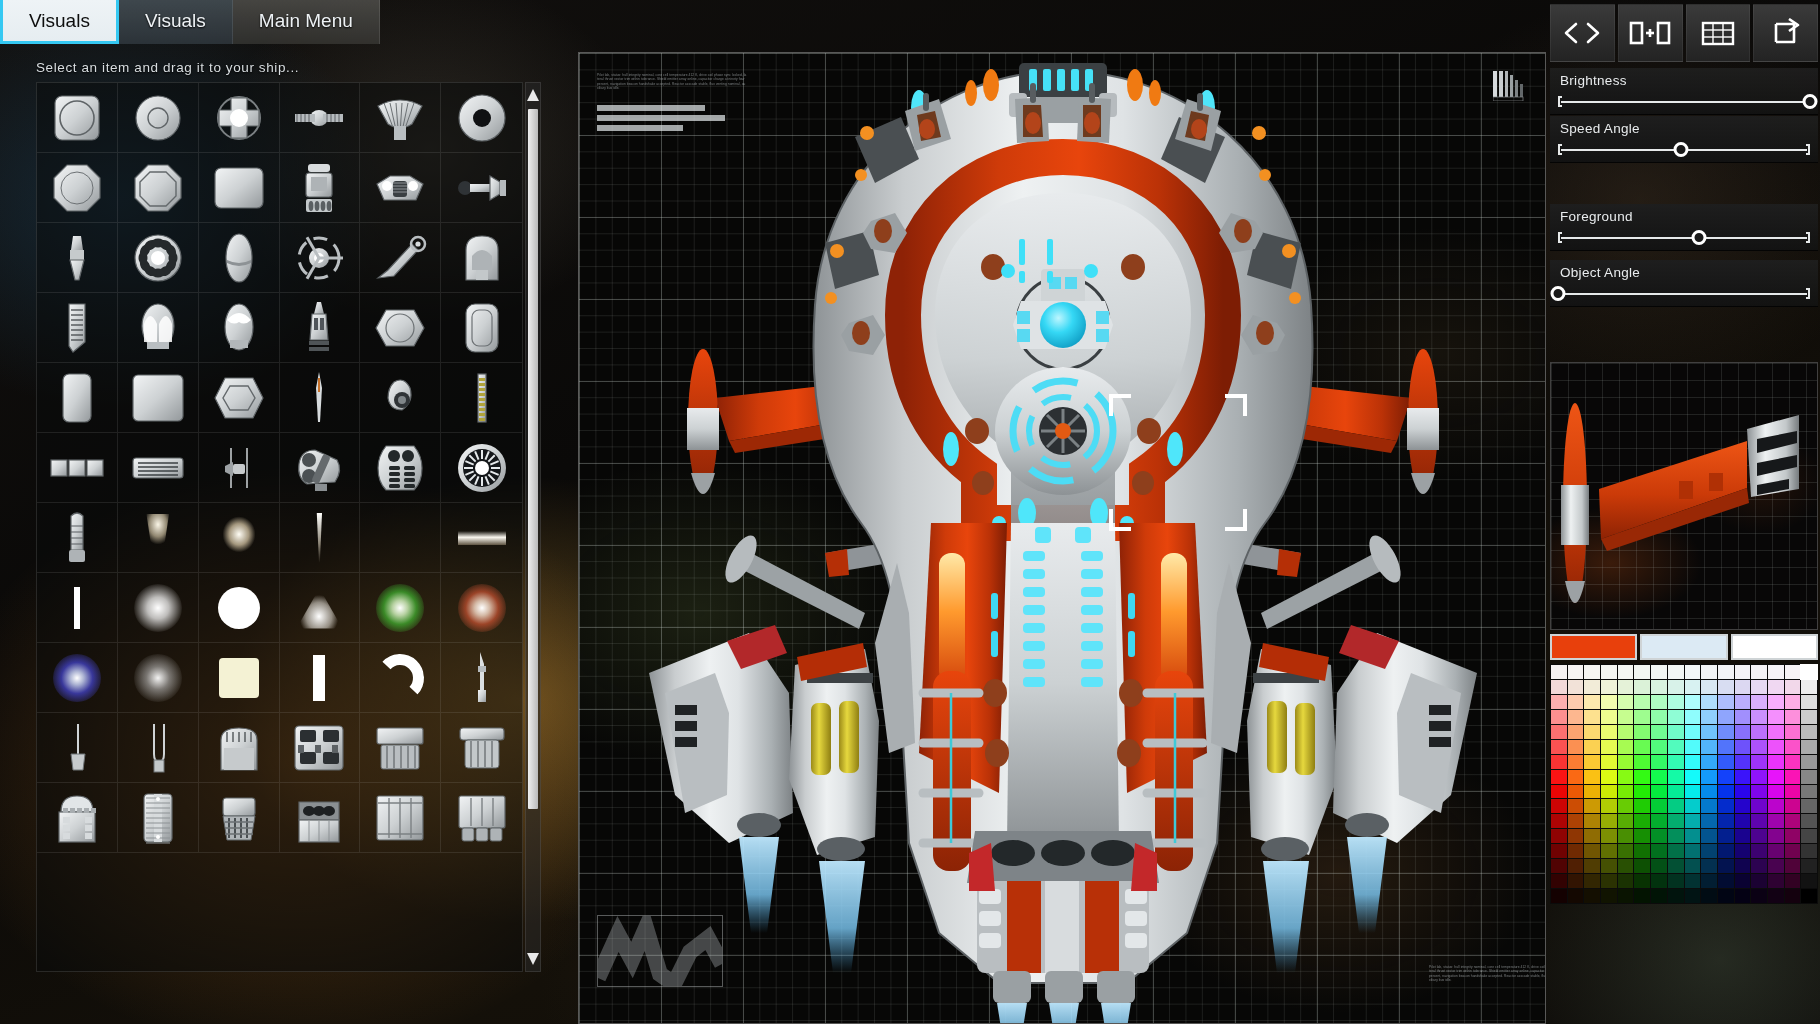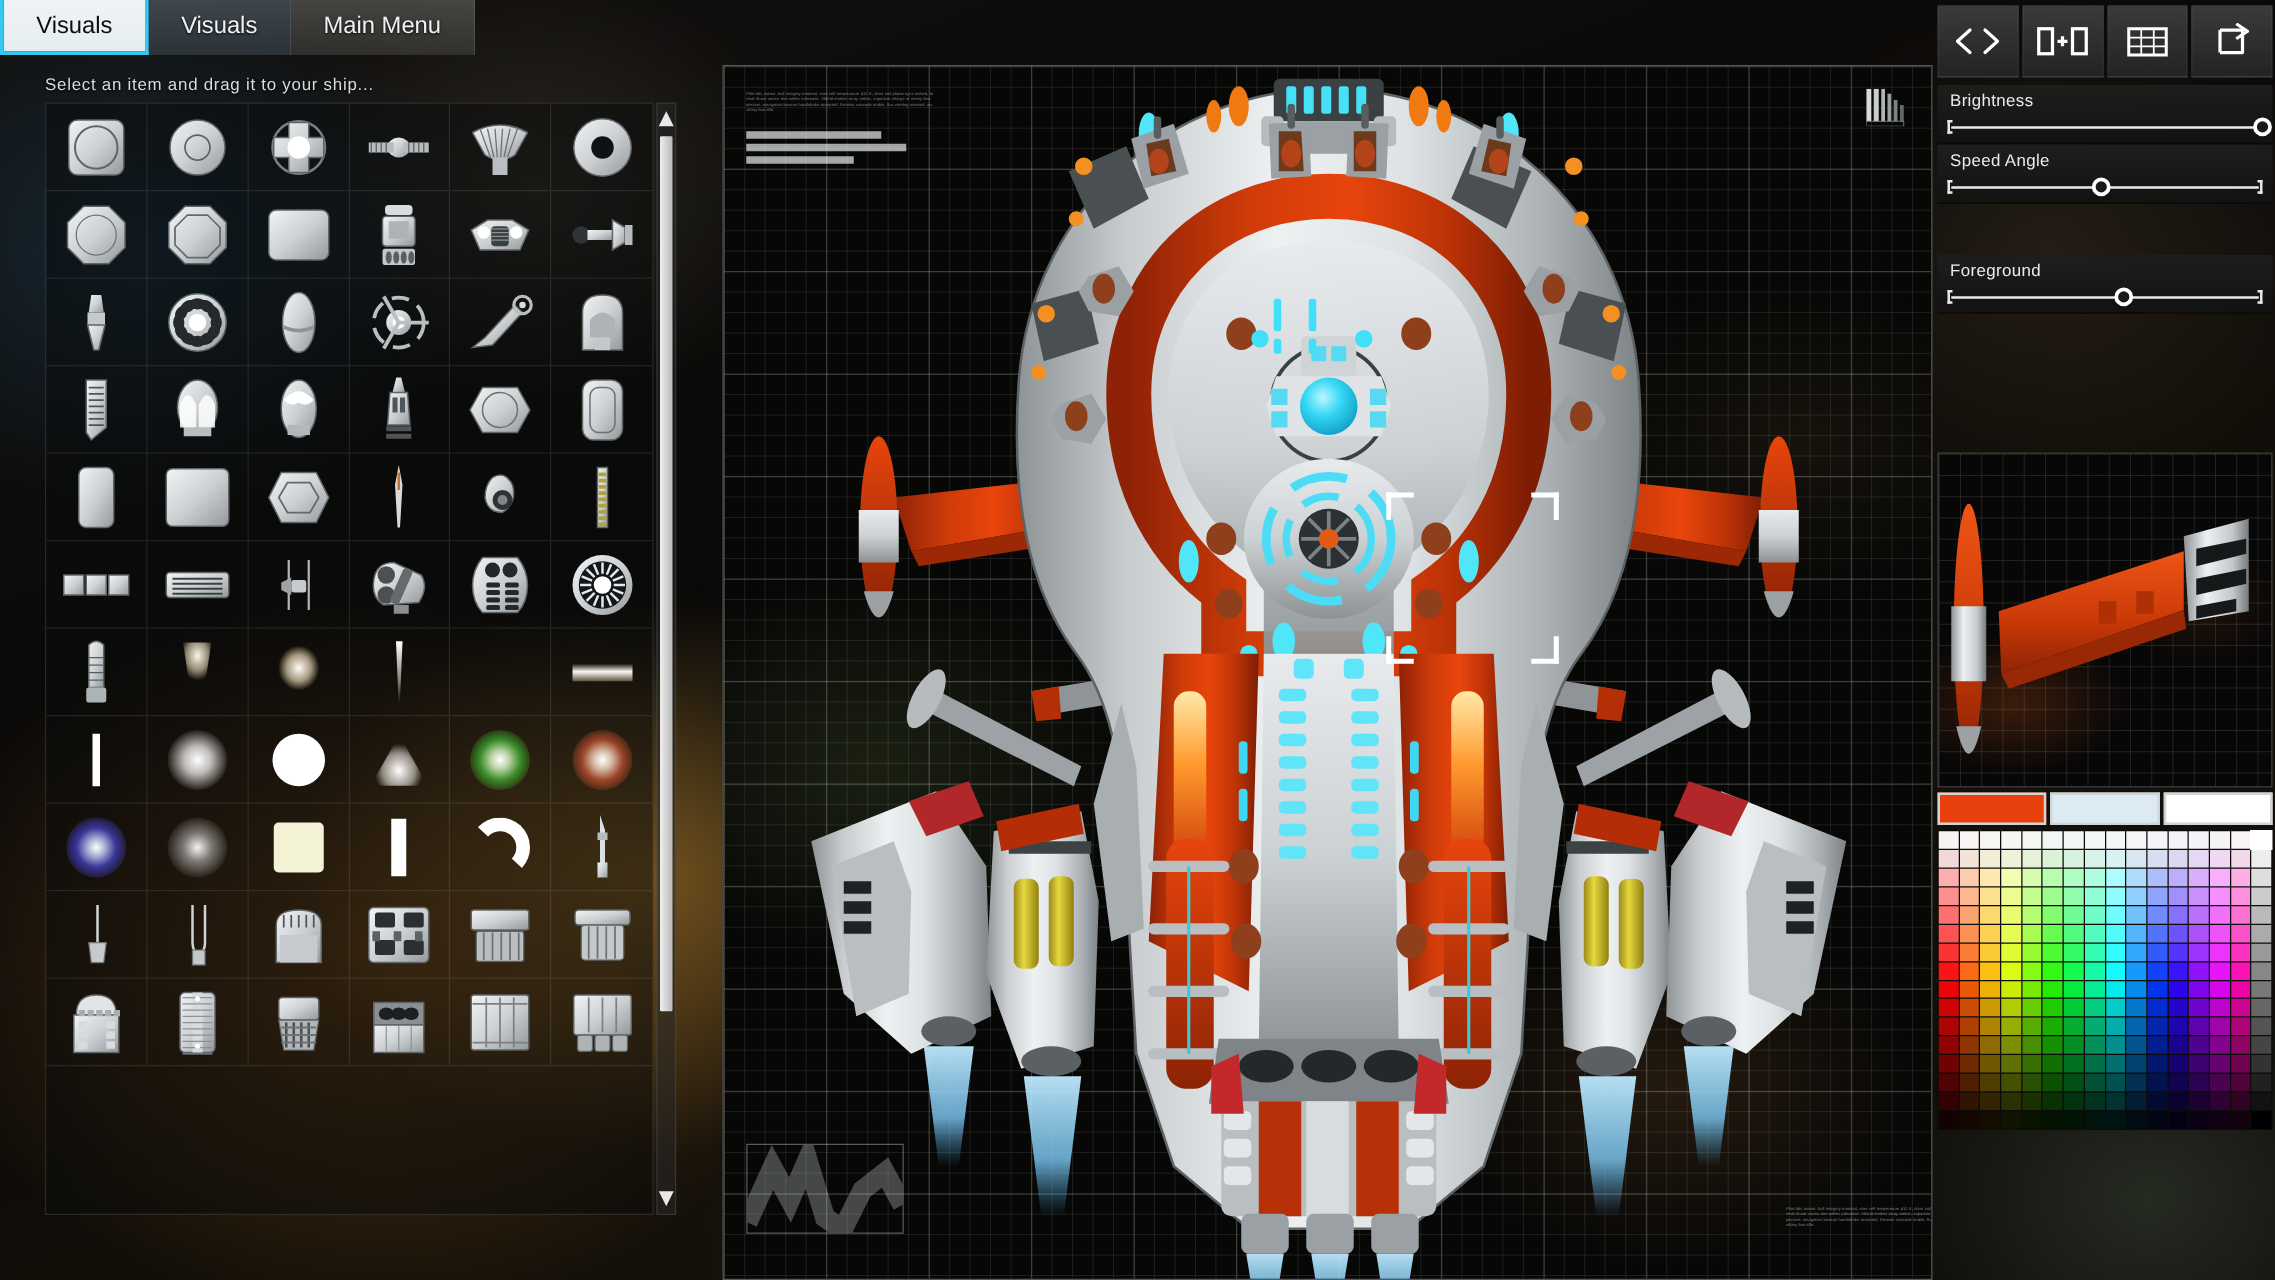--- a/index.html
+++ b/index.html
@@ -1655,20 +1655,28 @@
           <div class="knob" style="left: 49%;"></div>
         </div>
       </div>
     <div class="slider-row" id="sl2" style="top:164px;margin-top:40px;">
         <div class="slider-label">Foreground</div>
         <div class="slider-track">
           <div class="slider-line"></div>
           <div class="cap cap-l"></div>
           <div class="cap cap-r"></div>
           <div class="knob" style="left: 56%;"></div>
+        </div>
+      </div>
+    <div class="slider-row" id="sl4" style="top:260px;">
+        <div class="slider-label">Object Angle</div>
+        <div class="slider-track">
+          <div class="slider-line"></div>
+          <div class="cap cap-r"></div>
+          <div class="knob" style="left: 0%;"></div>
         </div>
       </div>
 
     <div id="preview" style="top:362px;">
       <div class="pglow"></div>
       <div class="pgrid"></div>
       <svg width="266" height="266" viewBox="0 0 266 266" style="position:absolute;inset:0;">
         <defs>
           <linearGradient id="pRed" x1="0" y1="0" x2="0" y2="1">
             <stop offset="0%" stop-color="#ee5515"></stop>

